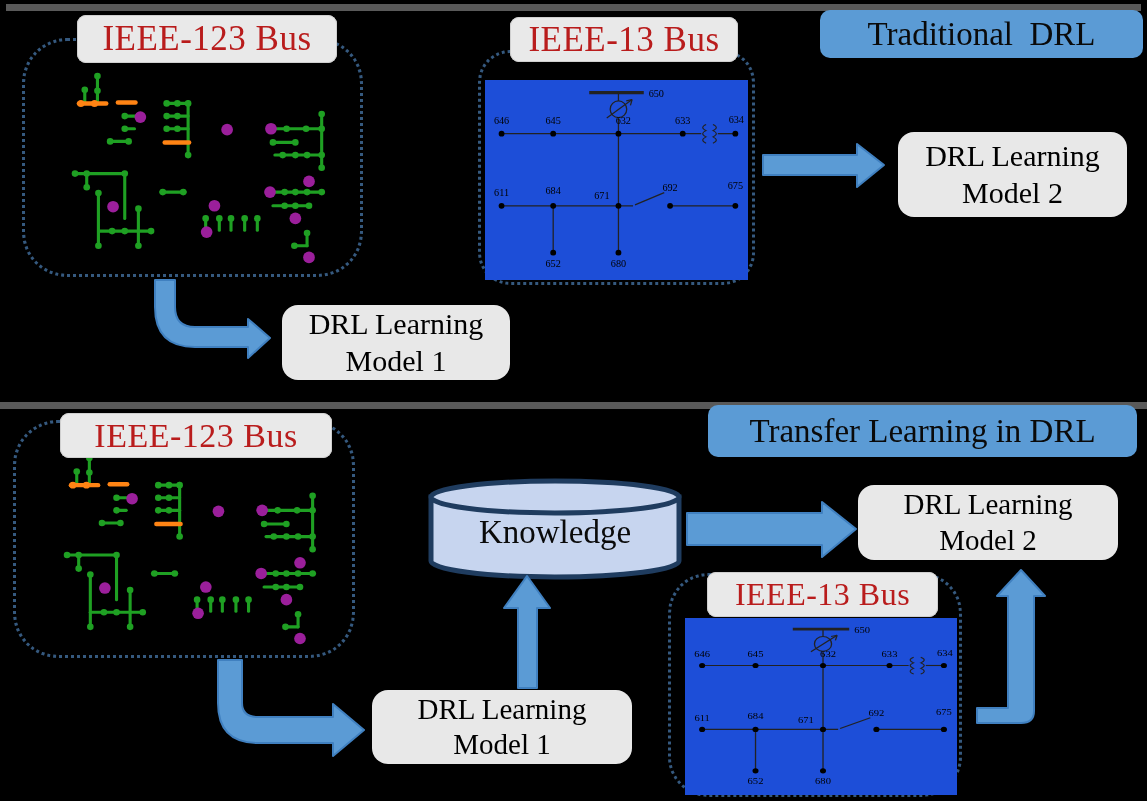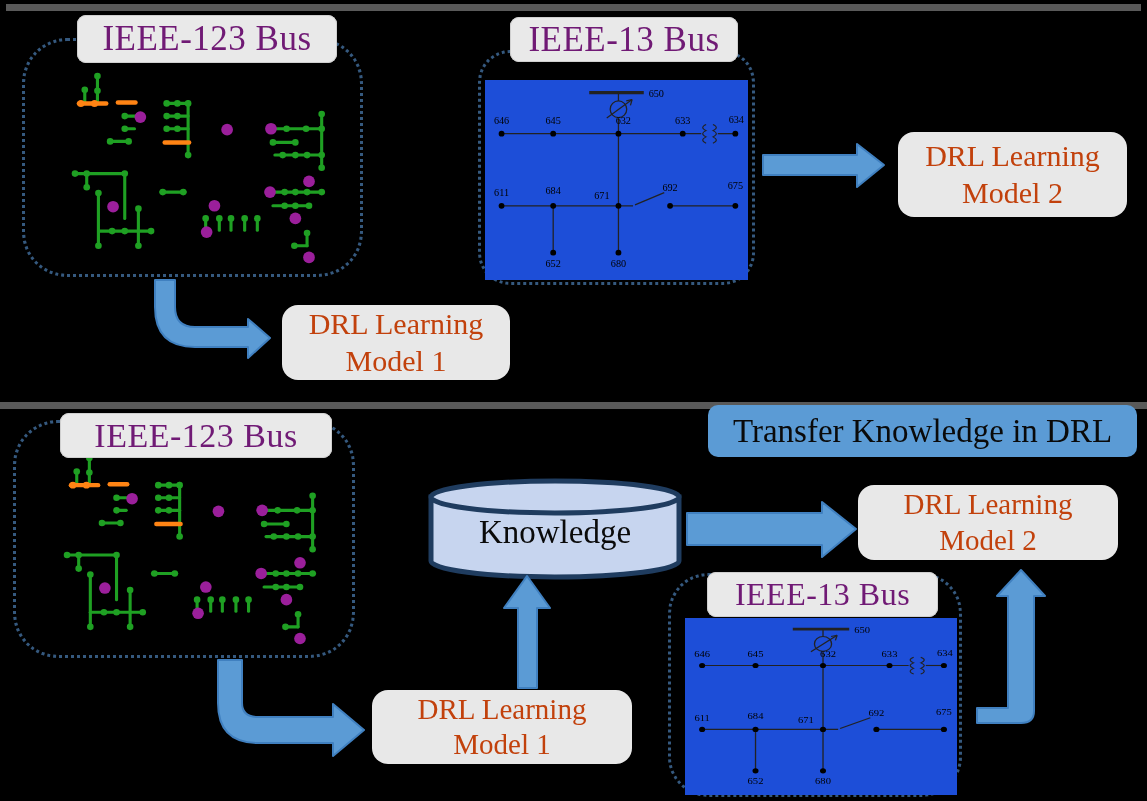--- a/index.html
+++ b/index.html
@@ -1,27 +1,27 @@
 <!DOCTYPE html>
 <html><head>
 <meta charset="utf-8">
 <style>
   html,body{margin:0;padding:0;background:#000;}
   .canvas{position:relative;width:1147px;height:801px;background:#000;overflow:hidden;
           font-family:"Liberation Serif","DejaVu Serif",serif;}
   .abs{position:absolute;box-sizing:border-box;}
   .bar{background:#595959;}
   .dotted-box{border:3px dotted #35597F;background:transparent;}
-  .gray-label{background:#E9E9E9;border-radius:9px;color:#701a75;
+  .gray-label{background:#E9E9E9;border-radius:9px;color:#b91c1c;
               display:flex;align-items:center;justify-content:center;
               font-size:35px;letter-spacing:.5px;box-shadow:0 0 0 1px #cfcfcf inset;}
   .blue-title{background:#5B9BD5;border-radius:10px;color:#0a0a0a;
               display:flex;align-items:center;justify-content:center;
               font-size:33px;white-space:pre;}
-  .model-box{background:#E8E8E8;border-radius:16px;color:#c2410c;
+  .model-box{background:#E8E8E8;border-radius:16px;color:#000000;
              display:flex;flex-direction:column;align-items:center;justify-content:center;
              font-size:30px;line-height:1.22;}
   .panel{background:#1d4ed8;}
   svg{display:block;}
   .busfig{width:100%;height:100%;}
   .arrow-layer{left:0;top:0;width:1147px;height:801px;pointer-events:none;}
   .cyl-text{font-size:33px;fill:#0a0a0a;}
   .nodelbl{font-size:10.5px;fill:#000;font-family:"Liberation Serif","DejaVu Serif",serif;}
 </style>
 </head>
@@ -204,20 +204,23 @@
         <text x="257" y="112" text-anchor="middle">675</text>
         <text x="70" y="192" text-anchor="middle">652</text>
         <text x="137" y="192" text-anchor="middle">680</text>
       </g>
     </svg>
   </div>
   <div class="abs gray-label" style="left:510px;top:17px;width:228px;height:45px;">
     <span>IEEE-13 Bus</span>
   </div>
 
+  <div class="abs blue-title" style="left:820px;top:10px;width:323px;height:48px;">
+    <span>Traditional  DRL</span>
+  </div>
 
   <div class="abs model-box" style="left:898px;top:132px;width:229px;height:85px;">
     <span>DRL Learning</span>
     <span>Model 2</span>
   </div>
 
   <div class="abs model-box" style="left:282px;top:305px;width:228px;height:75px;">
     <span>DRL Learning</span>
     <span>Model 1</span>
   </div>
@@ -225,21 +228,21 @@
   <div class="abs dotted-box" style="left:13px;top:420px;width:342px;height:238px;border-radius:45px;">
     <svg class="busfig" viewBox="0 0 341 239">
         <use href="#net123"></use>
       </svg>
   </div>
   <div class="abs gray-label" style="left:60px;top:413px;width:272px;height:45px;font-size:34px;">
     <span>IEEE-123 Bus</span>
   </div>
 
   <div class="abs blue-title" style="left:708px;top:405px;width:429px;height:52px;">
-    <span>Transfer Knowledge in DRL</span>
+    <span>Transfer Learning in DRL</span>
   </div>
 
   <svg class="abs" style="left:425px;top:475px;" width="260" height="108" viewBox="0 0 260 108">
     <path d="M6,22 L6,86 A124,16 0 0 0 254,86 L254,22 Z" fill="#C7D5EF" stroke="#1F3C5F" stroke-width="5"></path>
     <ellipse cx="130" cy="22" rx="124" ry="16" fill="#C7D5EF" stroke="#1F3C5F" stroke-width="5"></ellipse>
     <text x="130" y="68" text-anchor="middle" class="cyl-text">Knowledge</text>
   </svg>
 
   <div class="abs model-box" style="left:858px;top:485px;width:260px;height:75px;font-size:29px;">
     <span>DRL Learning</span>

